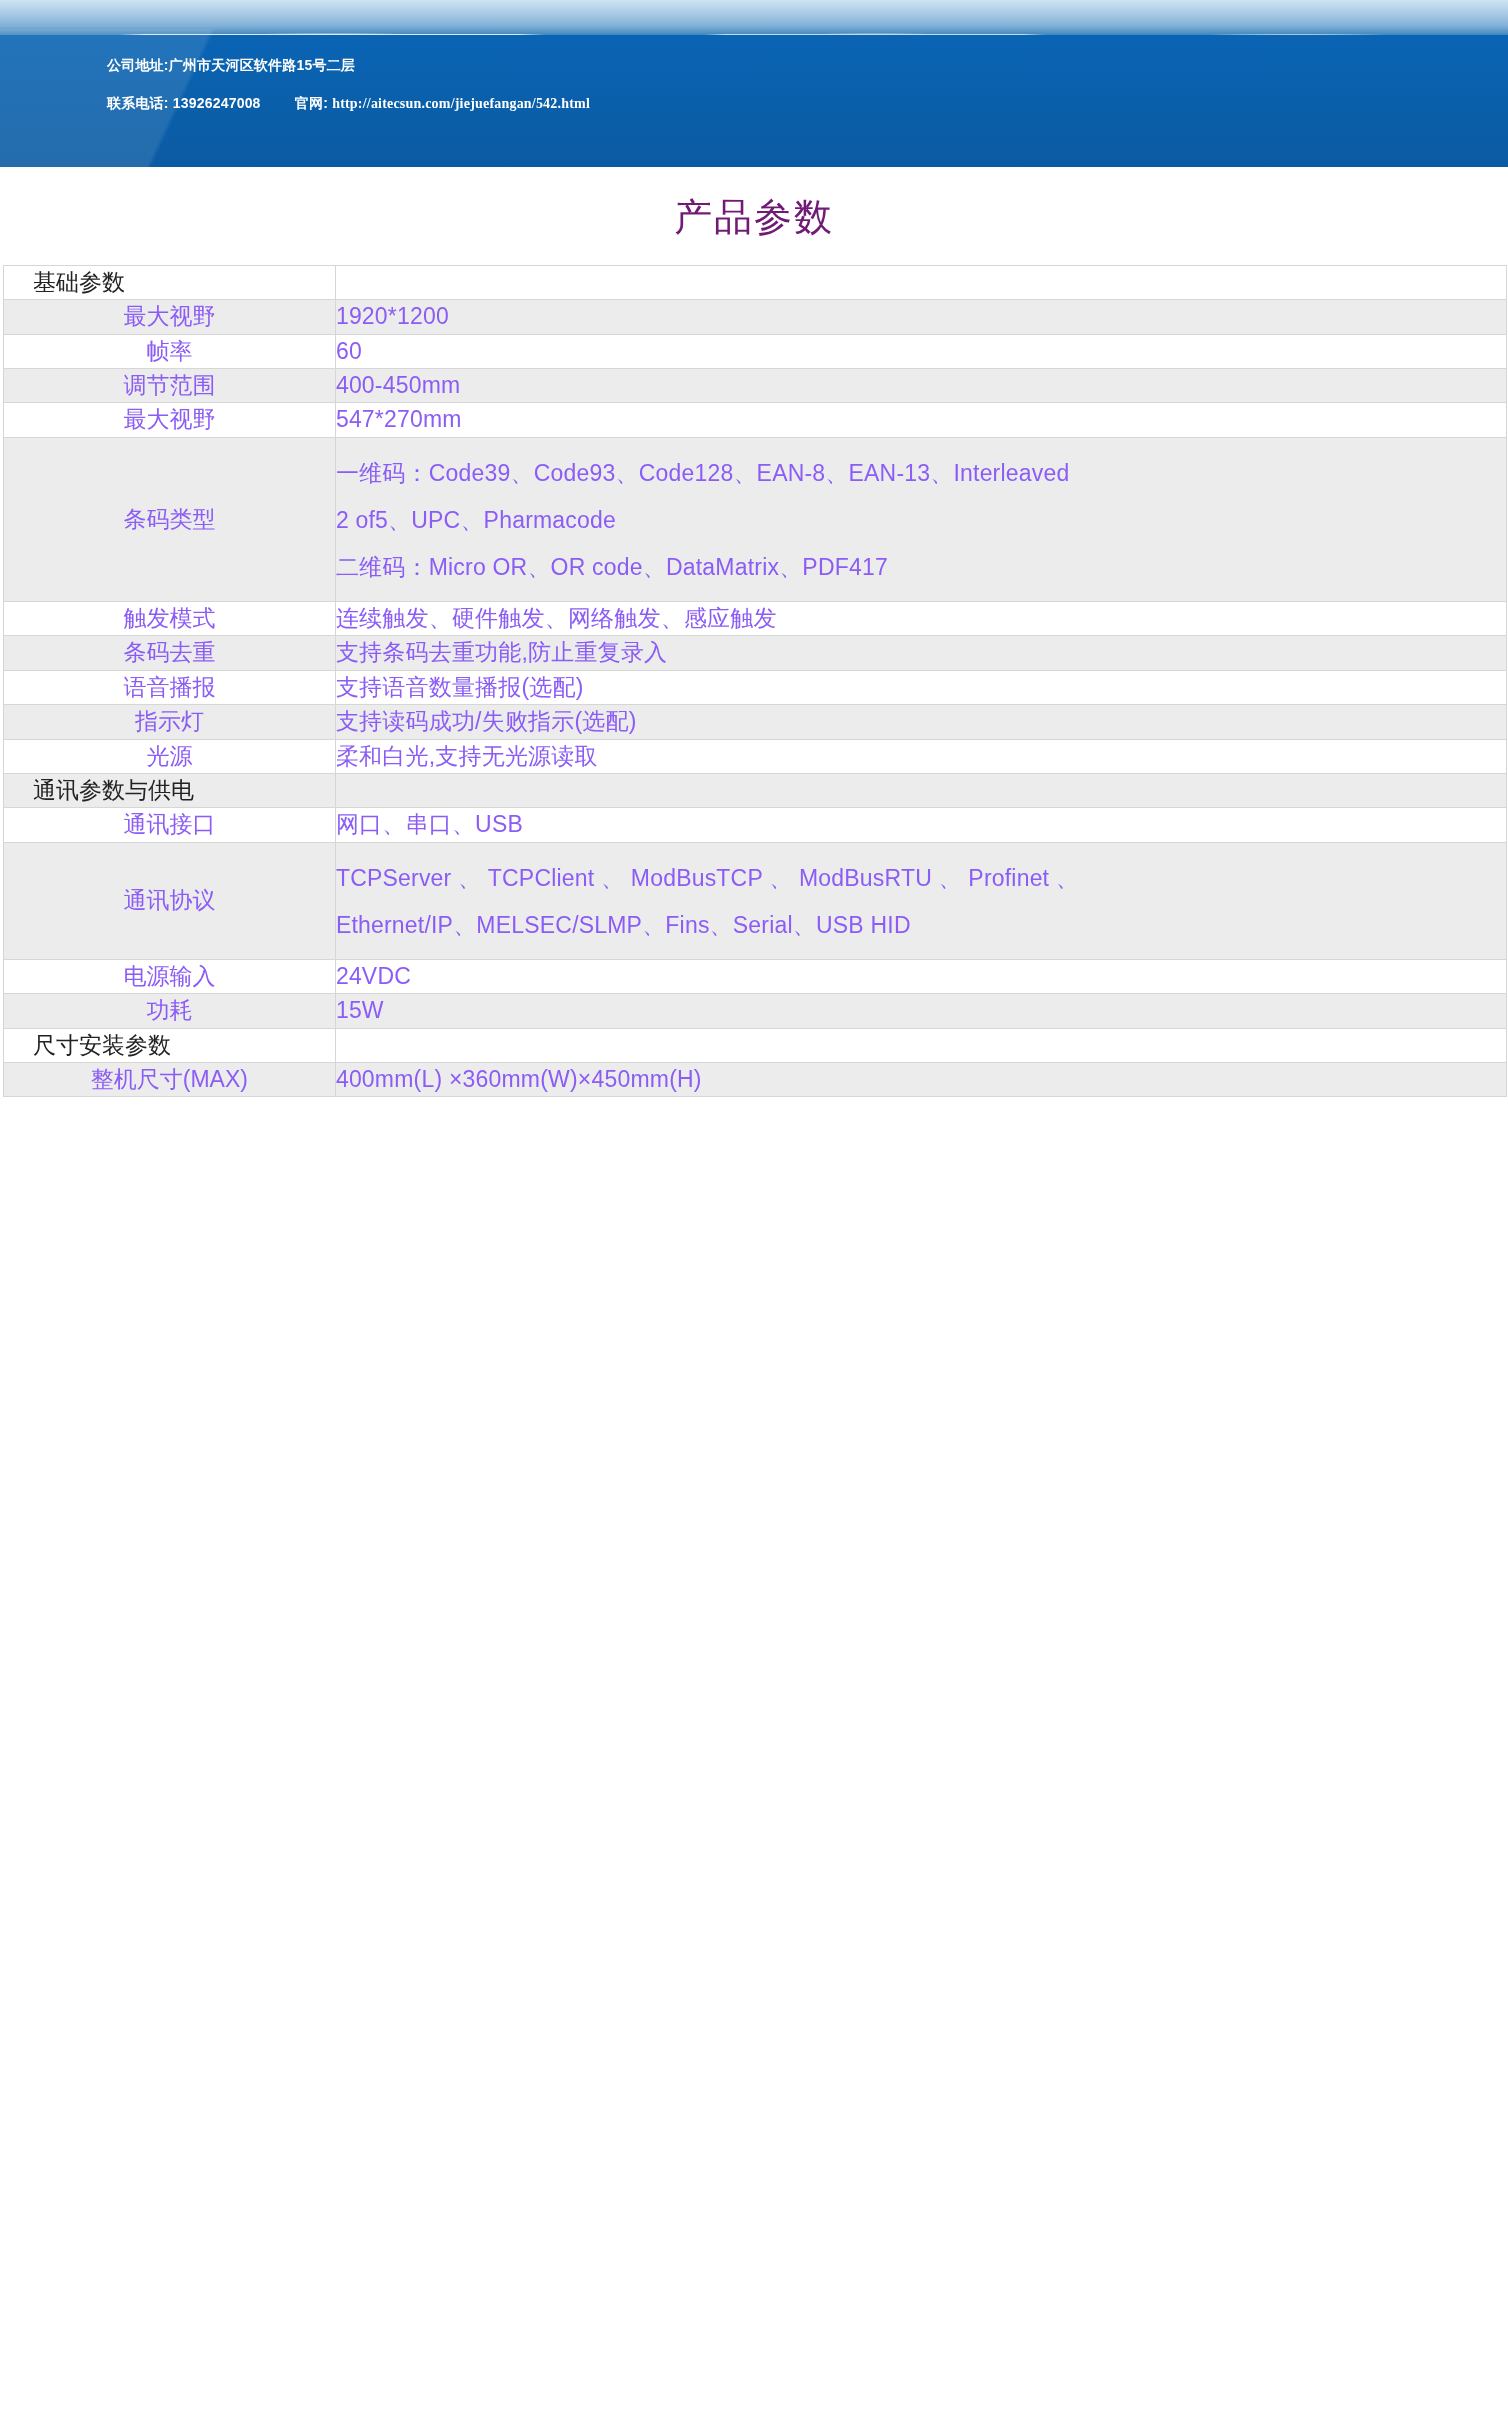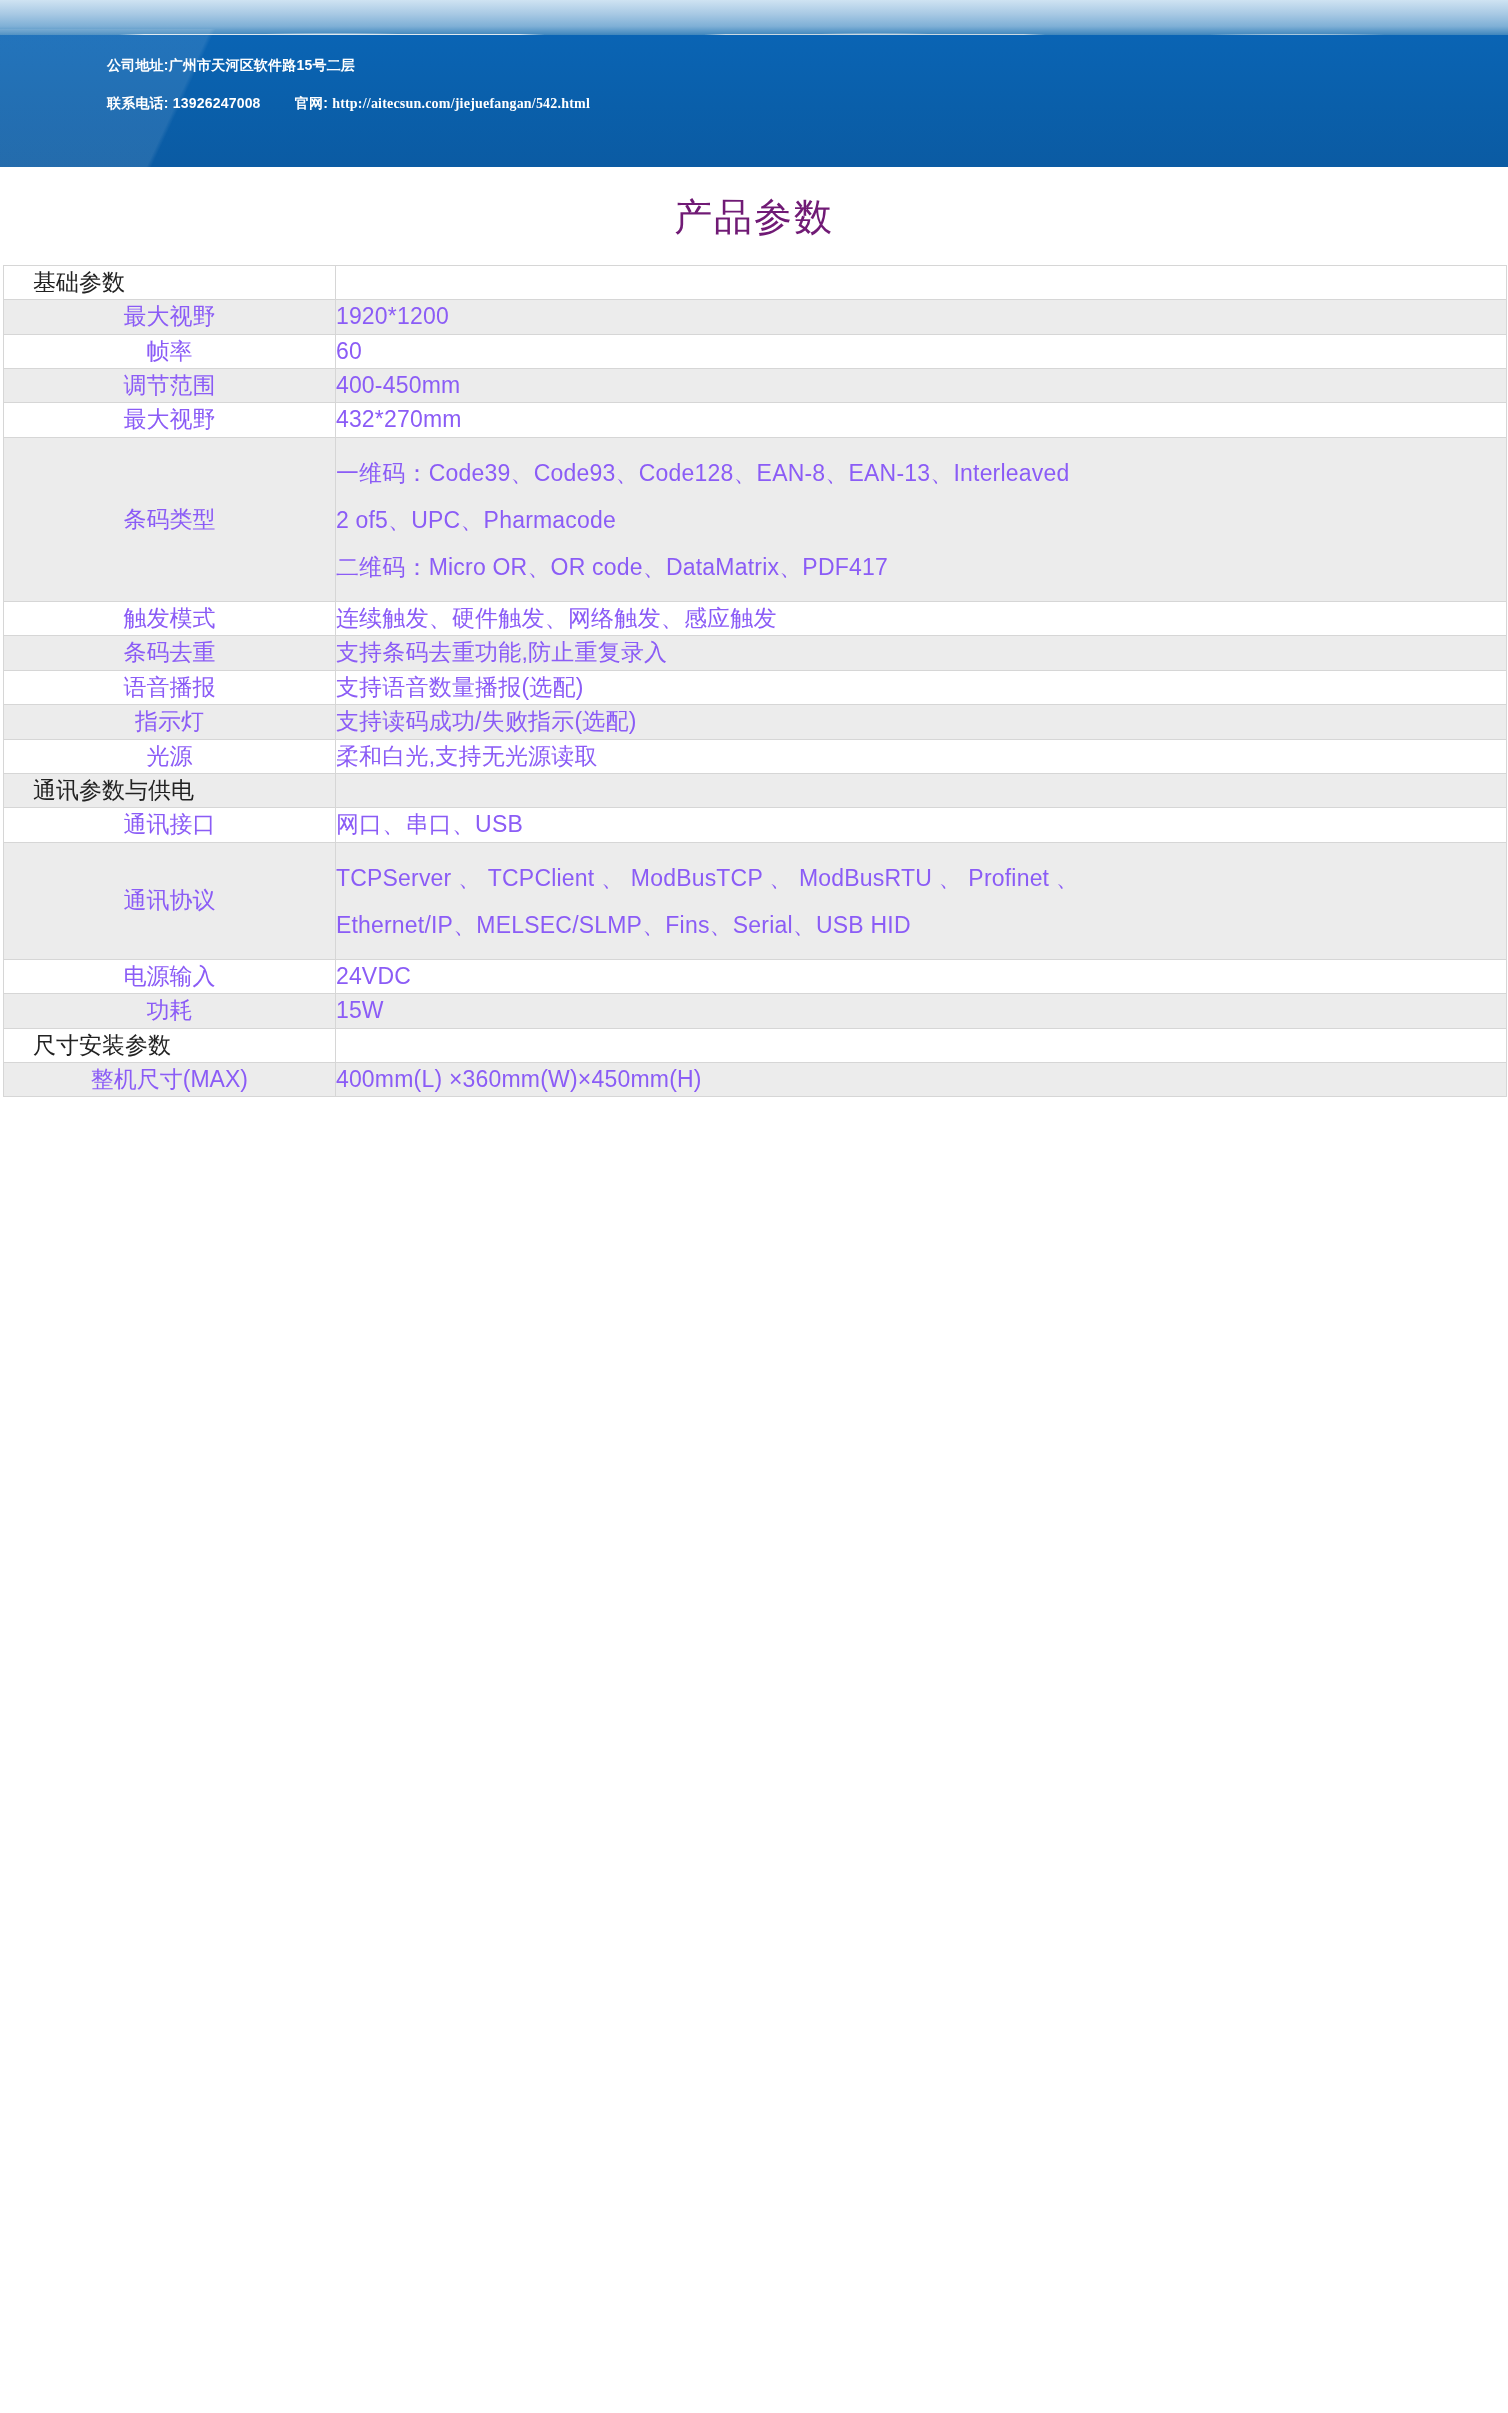--- a/index.html
+++ b/index.html
@@ -195,21 +195,21 @@
         </tr>
         <tr class="shade">
           <td class="label">调节范围</td>
           <td class="value tight">
             <span class="ln">400-450mm</span>
           </td>
         </tr>
         <tr class="plain">
           <td class="label">最大视野</td>
           <td class="value tight">
-            <span class="ln">432*270mm</span>
+            <span class="ln">547*270mm</span>
           </td>
         </tr>
         <tr class="shade">
           <td class="label">条码类型</td>
           <td class="value multi">
             <span class="ln">一维码：Code39、Code93、Code128、EAN-8、EAN-13、Interleaved</span>
             <span class="ln">2 of5、UPC、Pharmacode</span>
             <span class="ln">二维码：Micro OR、OR code、DataMatrix、PDF417</span>
           </td>
         </tr>

